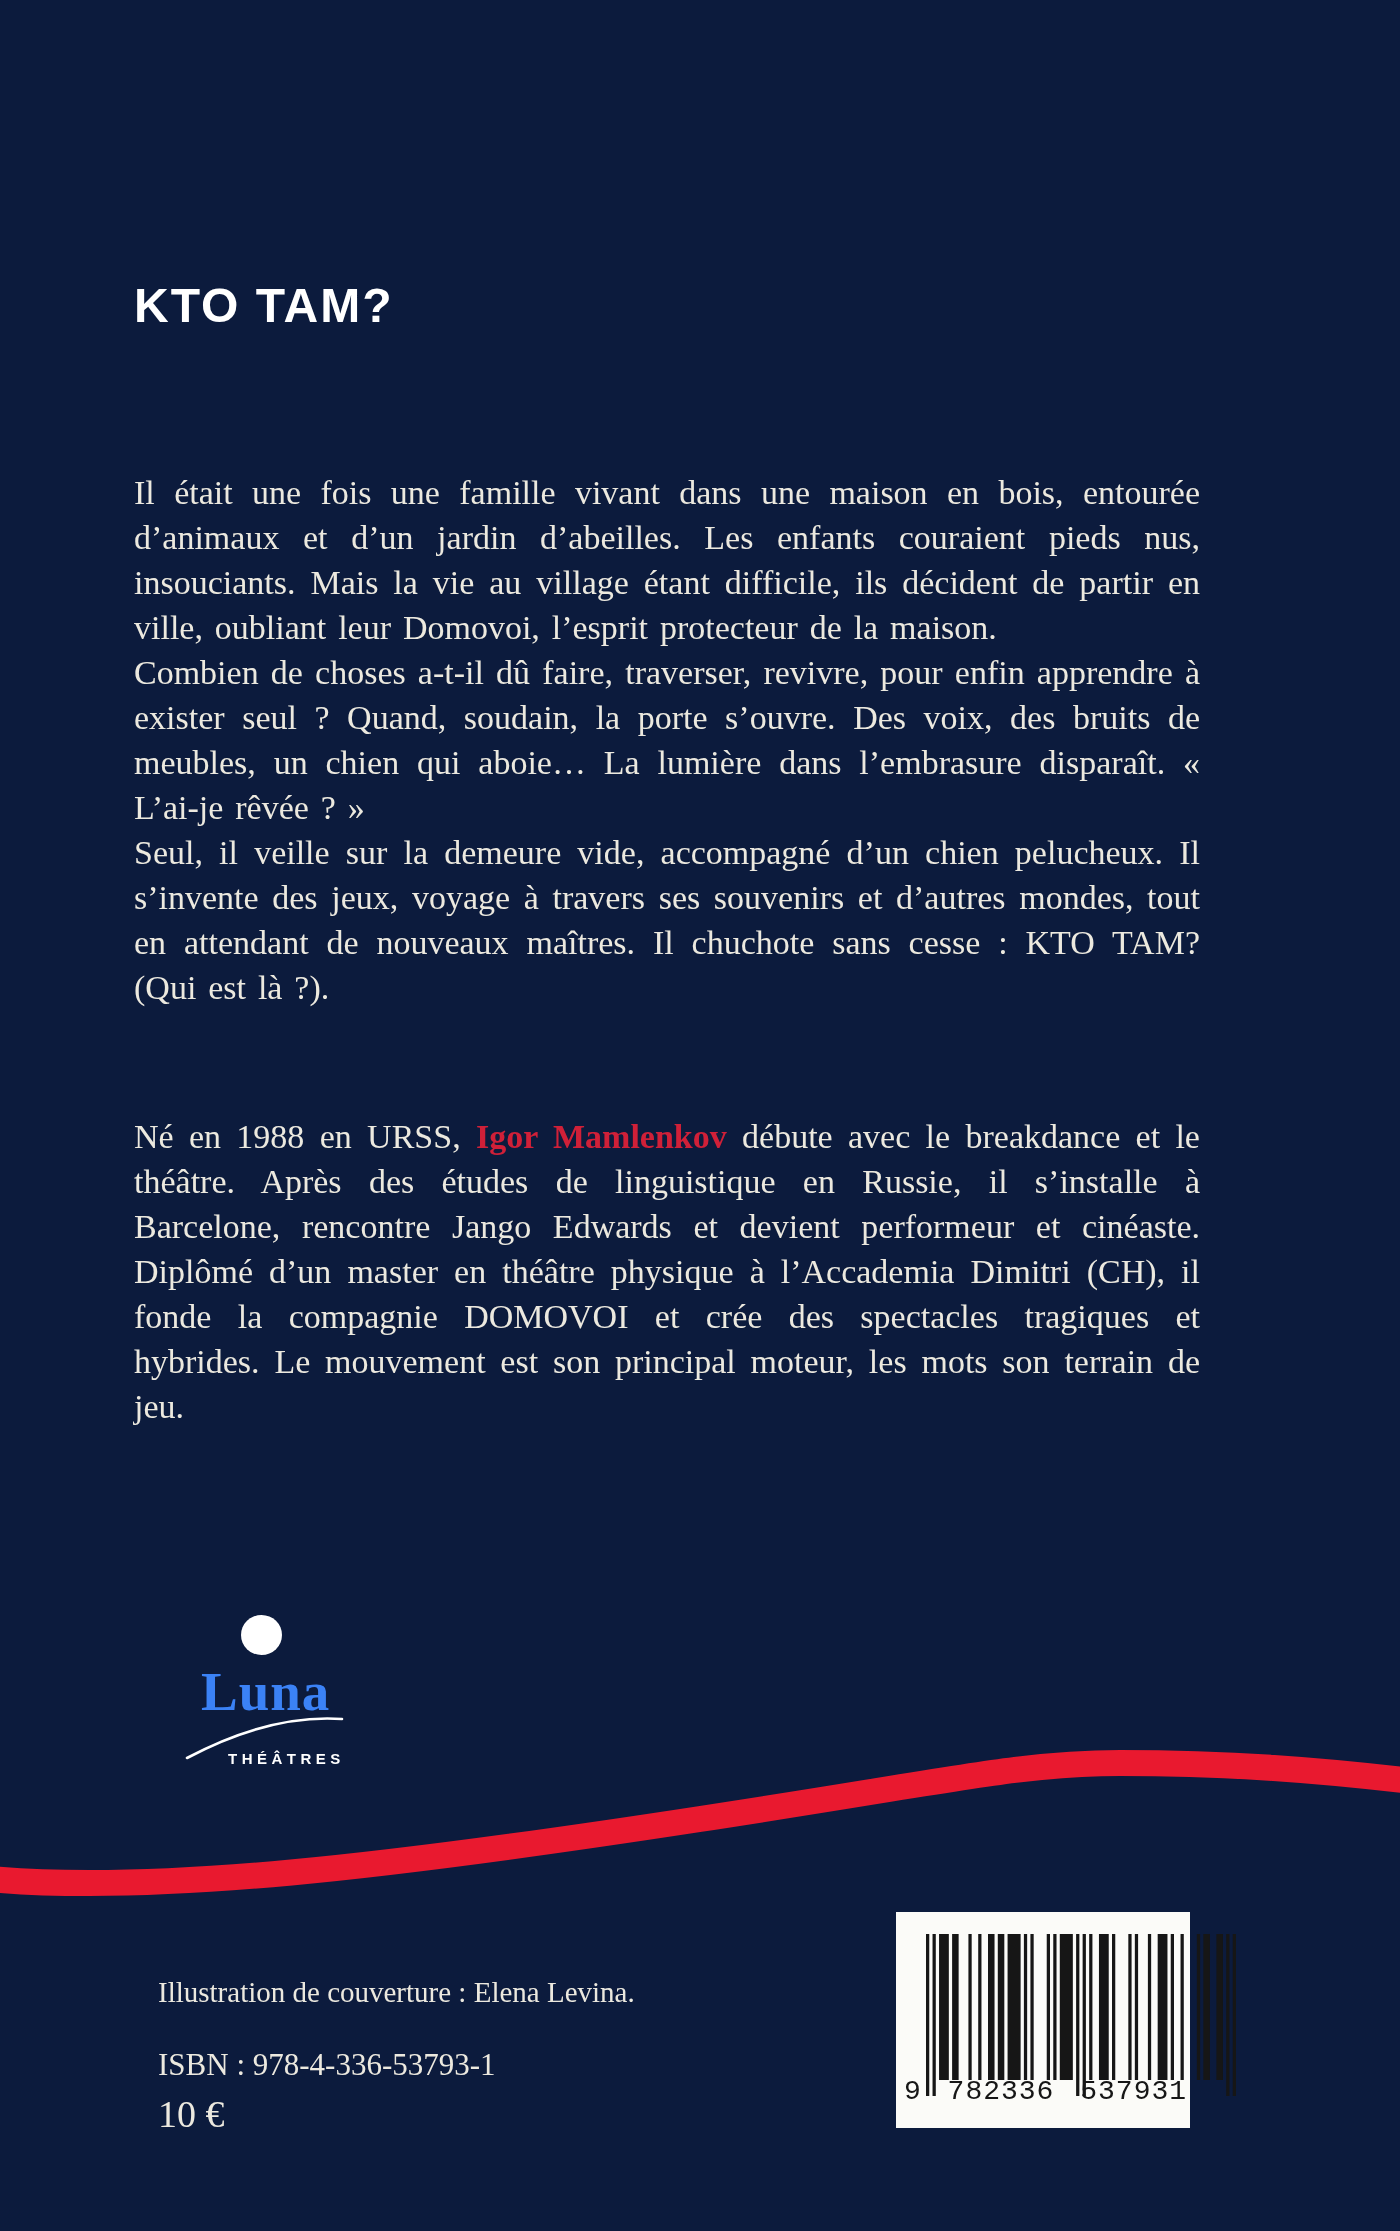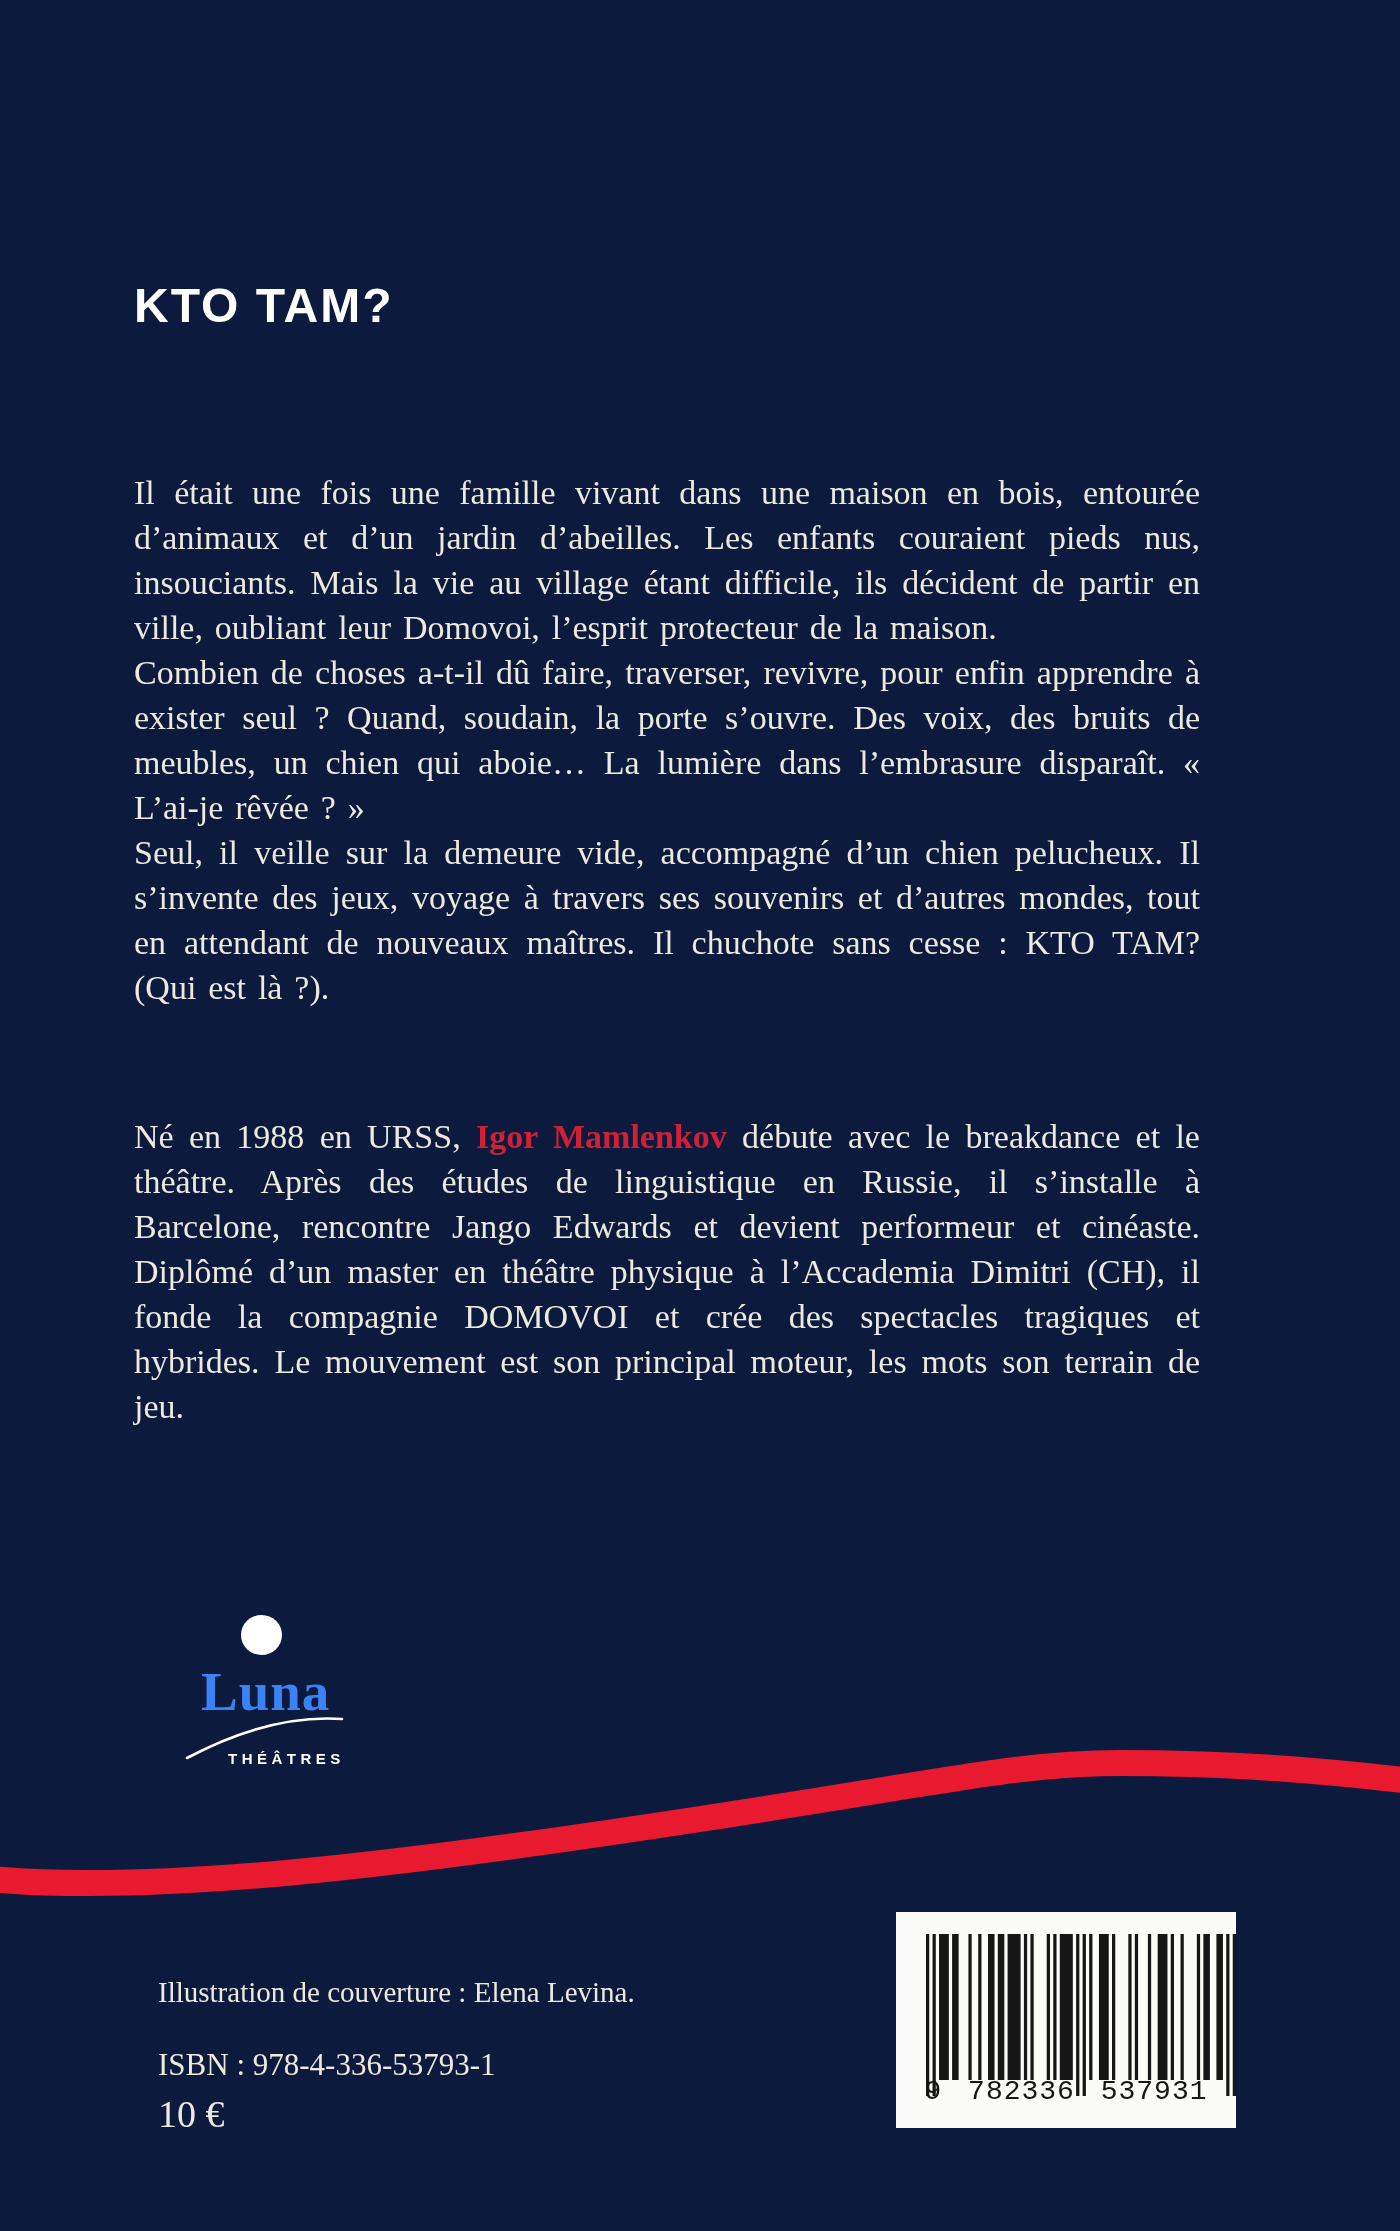--- a/index.html
+++ b/index.html
@@ -46,21 +46,20 @@
     font-size:15px;font-weight:700;letter-spacing:4.5px;color:#ffffff;
   }
   
   .ribbon{position:absolute;left:0;top:1700px;}
   .ribbon path{fill:none;stroke:var(--accent-red,#e9192f);stroke-width:26;}
   
   .barcode{
     position:absolute;left:896px;top:1912px;
     width:294px;height:216px;
     background:var(--barcode-bg,#fbfbf8);
-    padding-left:46px;
   }
   .bars{position:absolute;left:30px;top:22px;}
   .bars rect{fill:var(--barcode-ink,#161616);}
   .barcode-number{
     position:absolute;left:8px;right:8px;top:164px;
     text-align:center;
     font-family:"Liberation Mono", monospace;
     font-size:28px;color:var(--barcode-ink,#161616);
     word-spacing:8px;letter-spacing:1px;
     white-space:nowrap;

